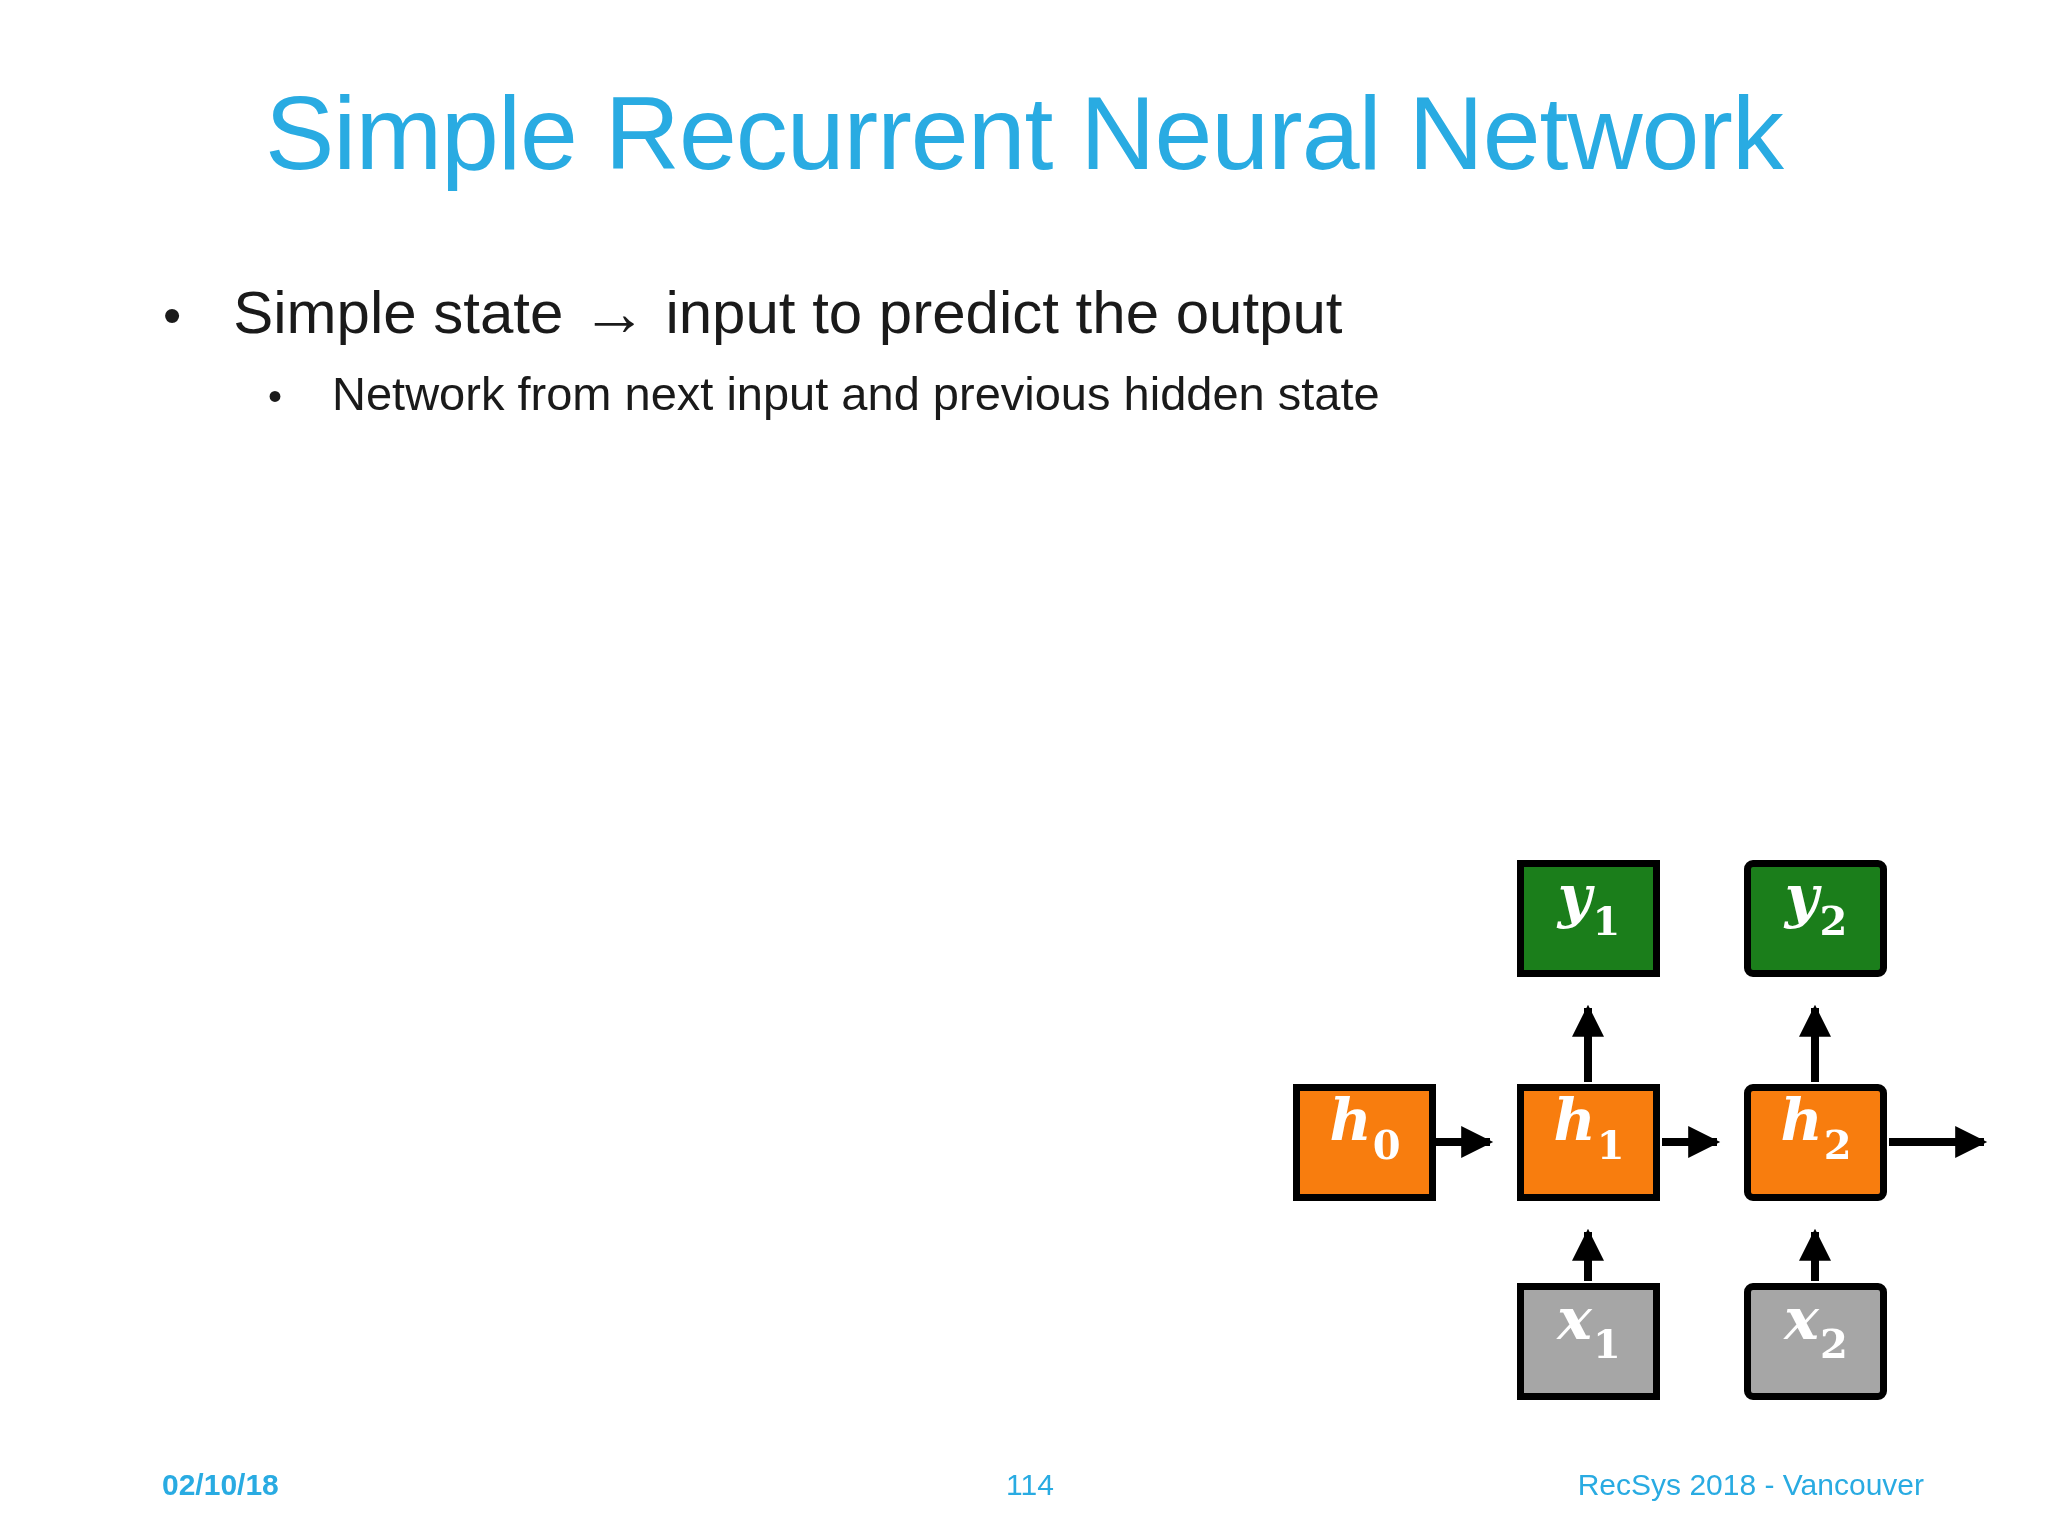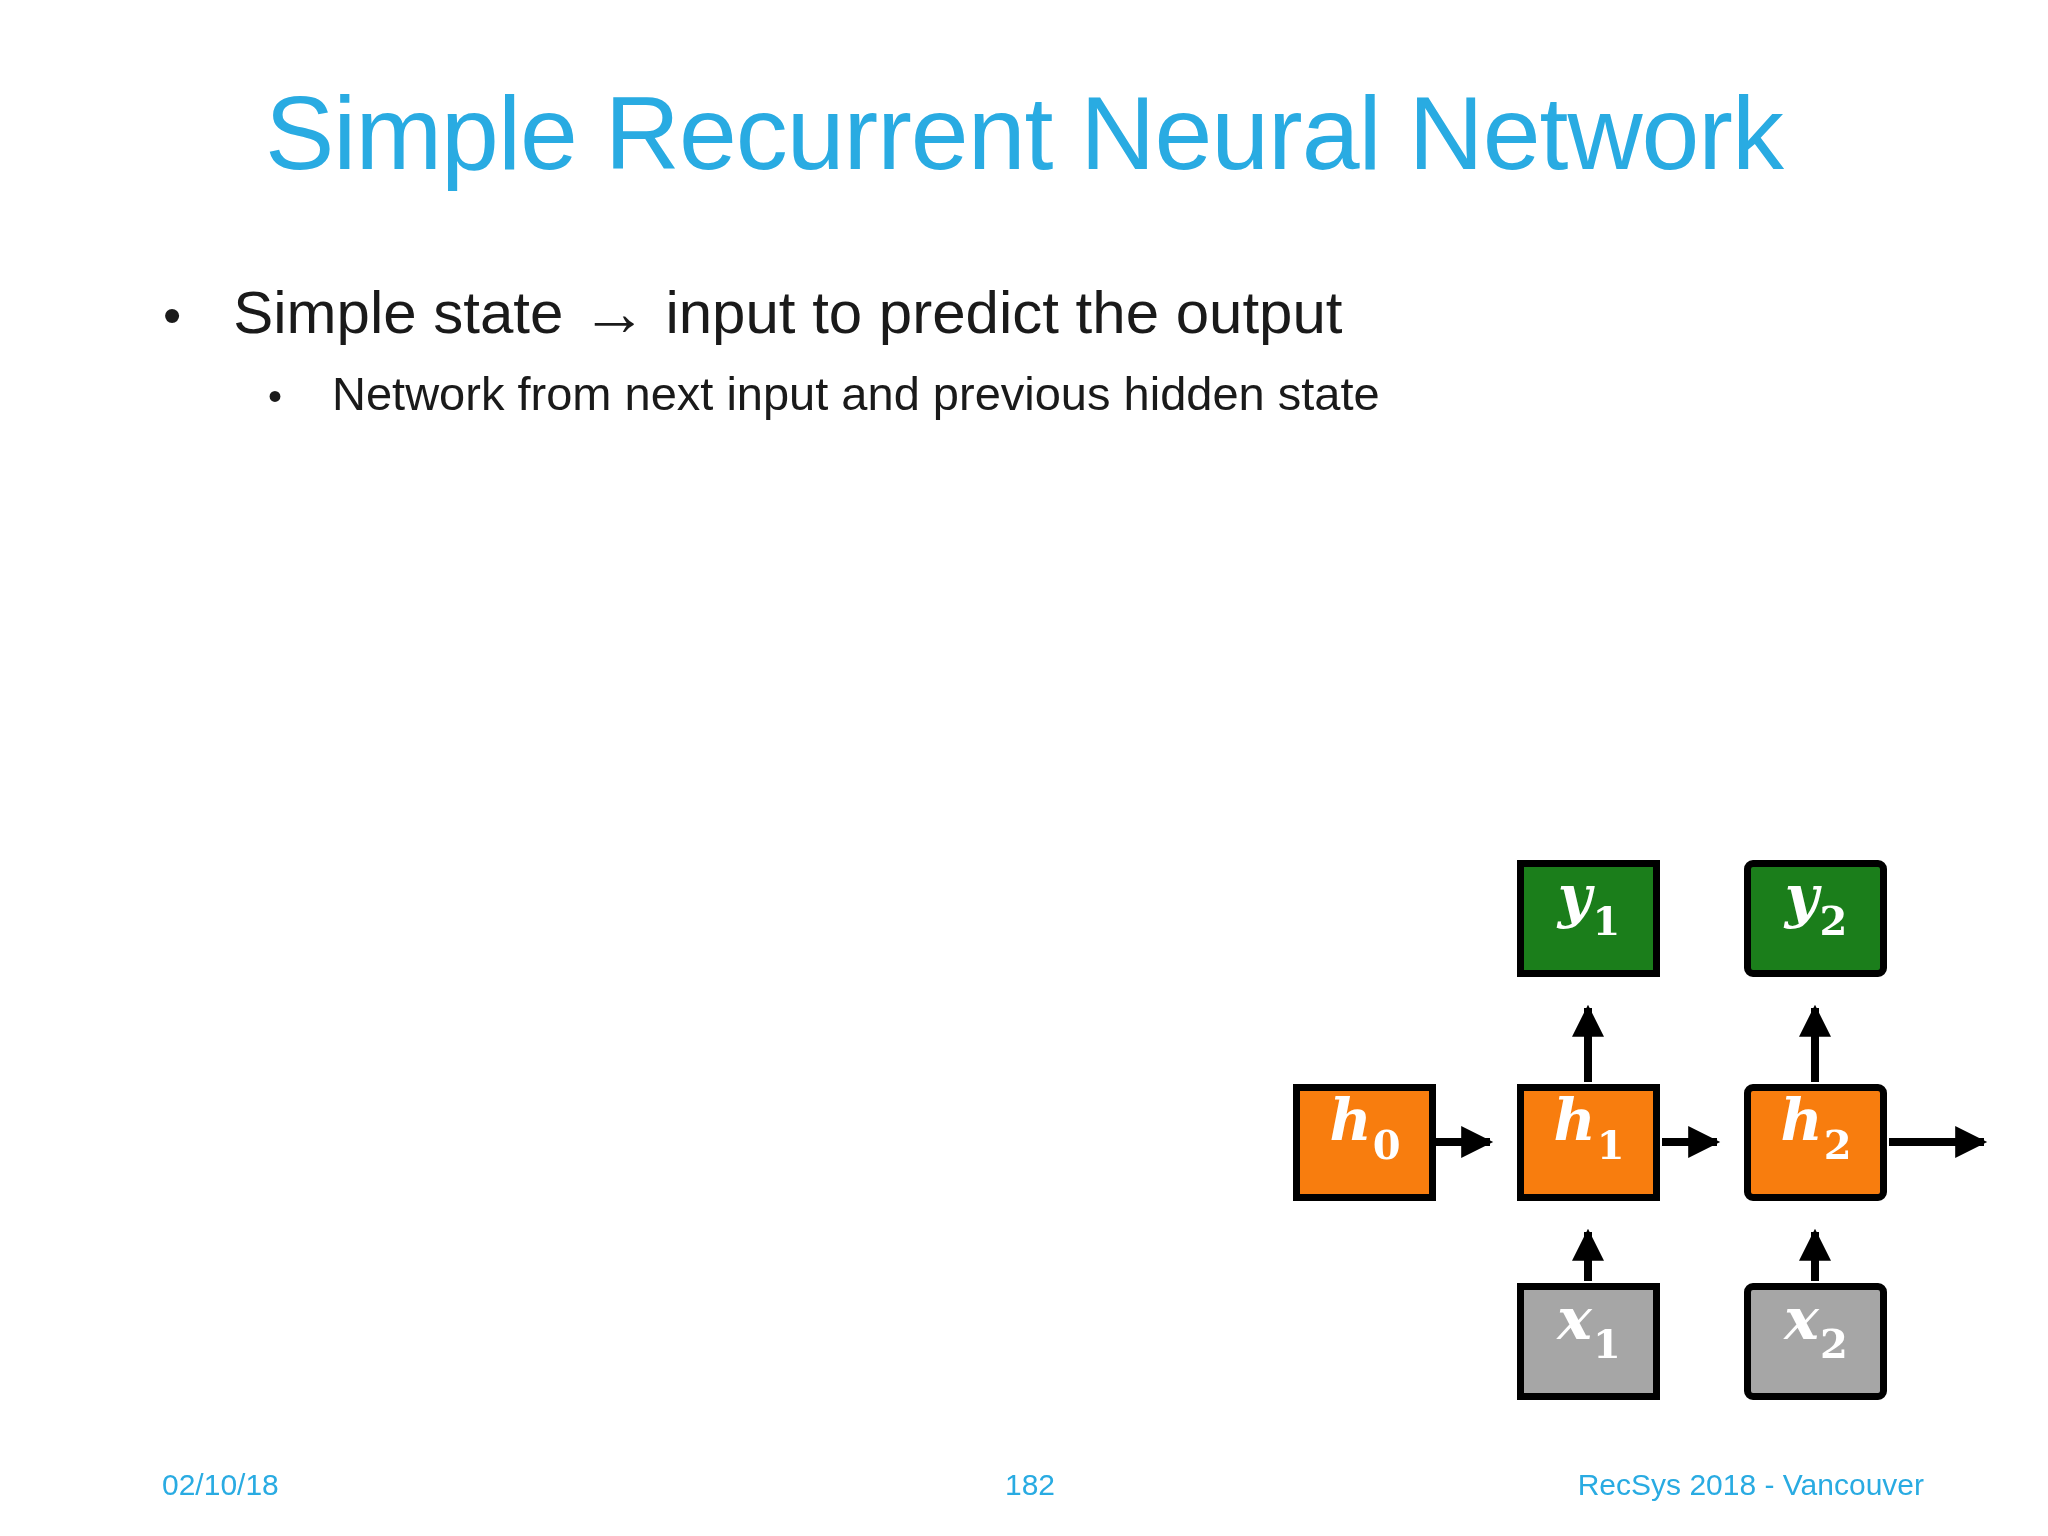--- a/index.html
+++ b/index.html
@@ -77,21 +77,21 @@
   .arrow-layer{
     position:absolute;top:0;left:0;width:2048px;height:1536px;
     pointer-events:none;
   }
   .footer-item{
     position:absolute;
     font-size:30px;
     color:var(--accent_blue,#29ABE2);
     white-space:nowrap;
   }
-  .footer-date{left:162px;top:1468px;}
+  .footer-date{left:162px;top:1468px;font-weight:bold;}
   .footer-page{left:50%;transform:translateX(-50%);top:1468px;}
   .footer-venue{right:136px;top:1468px;}
 </style>
 </head>
 <body>
 
 <div class="slide">
 
   <div class="title">Simple Recurrent Neural Network</div>
 
@@ -140,16 +140,16 @@
   </div>
 
   <div class="node gray c2 rx">
     <span class="nlabel"><span>x</span><sub>1</sub></span>
   </div>
   <div class="node gray c3 rx">
     <span class="nlabel"><span>x</span><sub>2</sub></span>
   </div>
 
   <div class="footer-item footer-date">02/10/18</div>
-  <div class="footer-item footer-page">182</div>
+  <div class="footer-item footer-page">114</div>
   <div class="footer-item footer-venue">RecSys 2018 - Vancouver</div>
 
 </div>
 
 </body></html>

